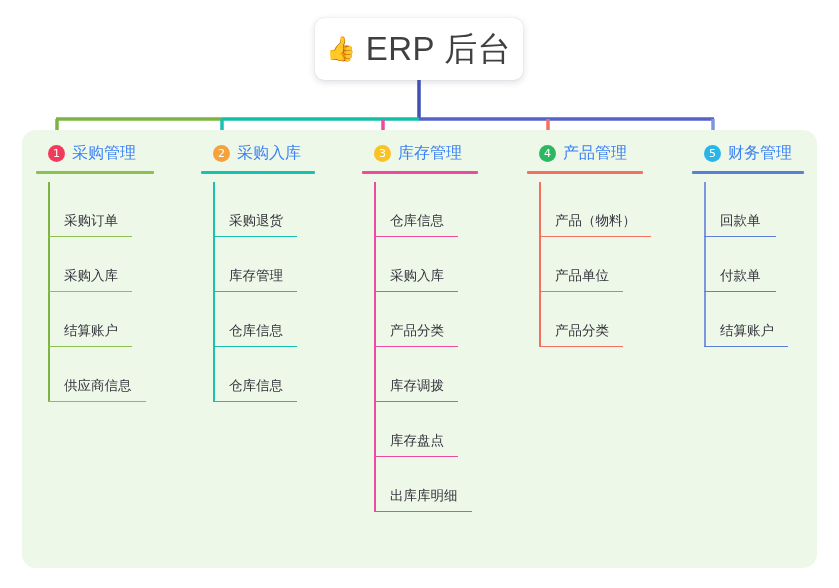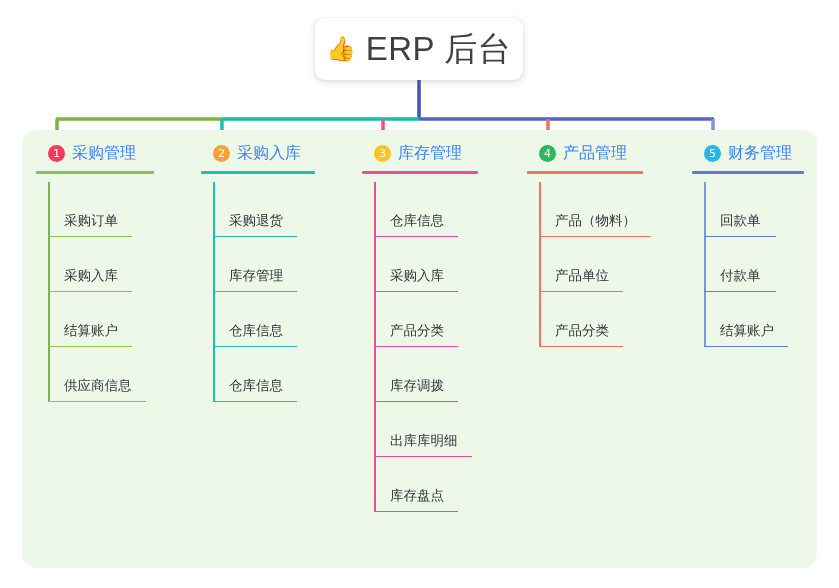--- a/index.html
+++ b/index.html
@@ -169,27 +169,27 @@
             <div class="leaf-text">产品分类</div>
             <div class="leaf-rule" style="width: 84px; background: rgb(236, 75, 160);"></div>
           </div>
           <div class="leaf">
             <div class="leaf-stem" style="background: rgb(236, 75, 160);"></div>
             <div class="leaf-text">库存调拨</div>
             <div class="leaf-rule" style="width: 84px; background: rgb(236, 75, 160);"></div>
           </div>
           <div class="leaf">
             <div class="leaf-stem" style="background: rgb(236, 75, 160);"></div>
+            <div class="leaf-text">库存盘点</div>
+            <div class="leaf-rule" style="width: 84px; background: rgb(236, 75, 160);"></div>
+          </div>
+          <div class="leaf">
+            <div class="leaf-stem" style="background: rgb(236, 75, 160);"></div>
             <div class="leaf-text">出库库明细</div>
             <div class="leaf-rule" style="width: 98px; background: rgb(236, 75, 160);"></div>
-          </div>
-          <div class="leaf">
-            <div class="leaf-stem" style="background: rgb(236, 75, 160);"></div>
-            <div class="leaf-text">库存盘点</div>
-            <div class="leaf-rule" style="width: 84px; background: rgb(236, 75, 160);"></div>
           </div>
         </div>
       </div>
       <div class="col" style="left: 527px;">
         <div class="col-head">
           <span class="badge" style="background: rgb(44, 184, 96);">4</span>
           <span class="head-label">产品管理</span>
         </div>
         <div class="head-rule" style="width: 116px; background: rgb(245, 112, 94);"></div>
         <div class="leaves">

